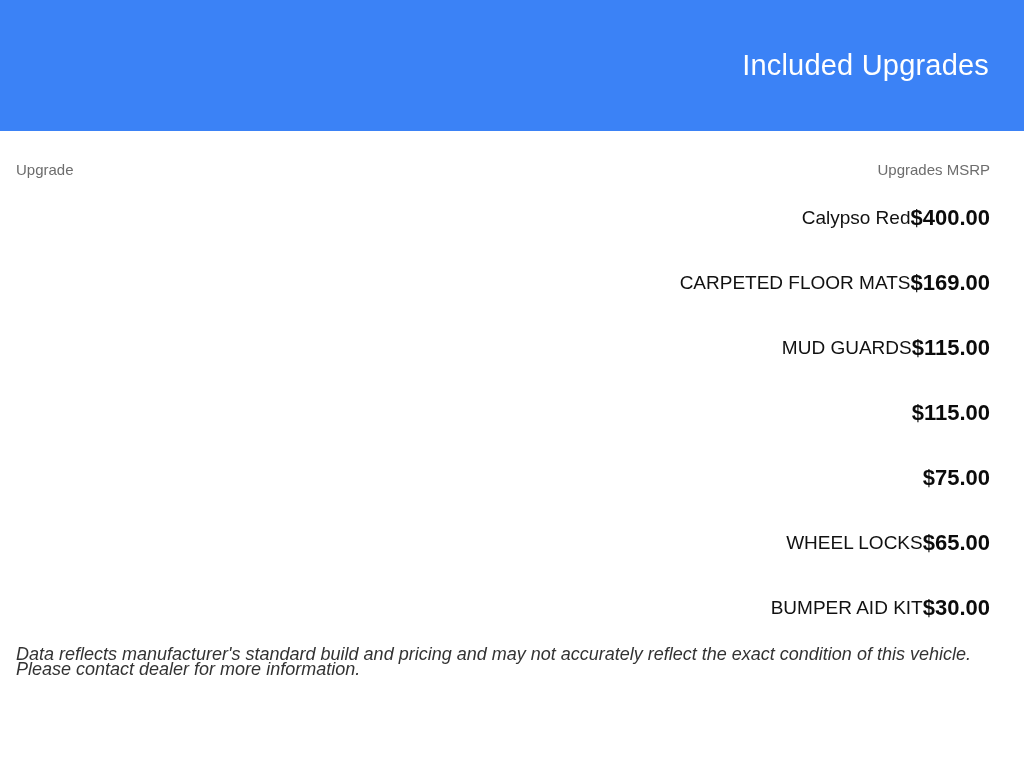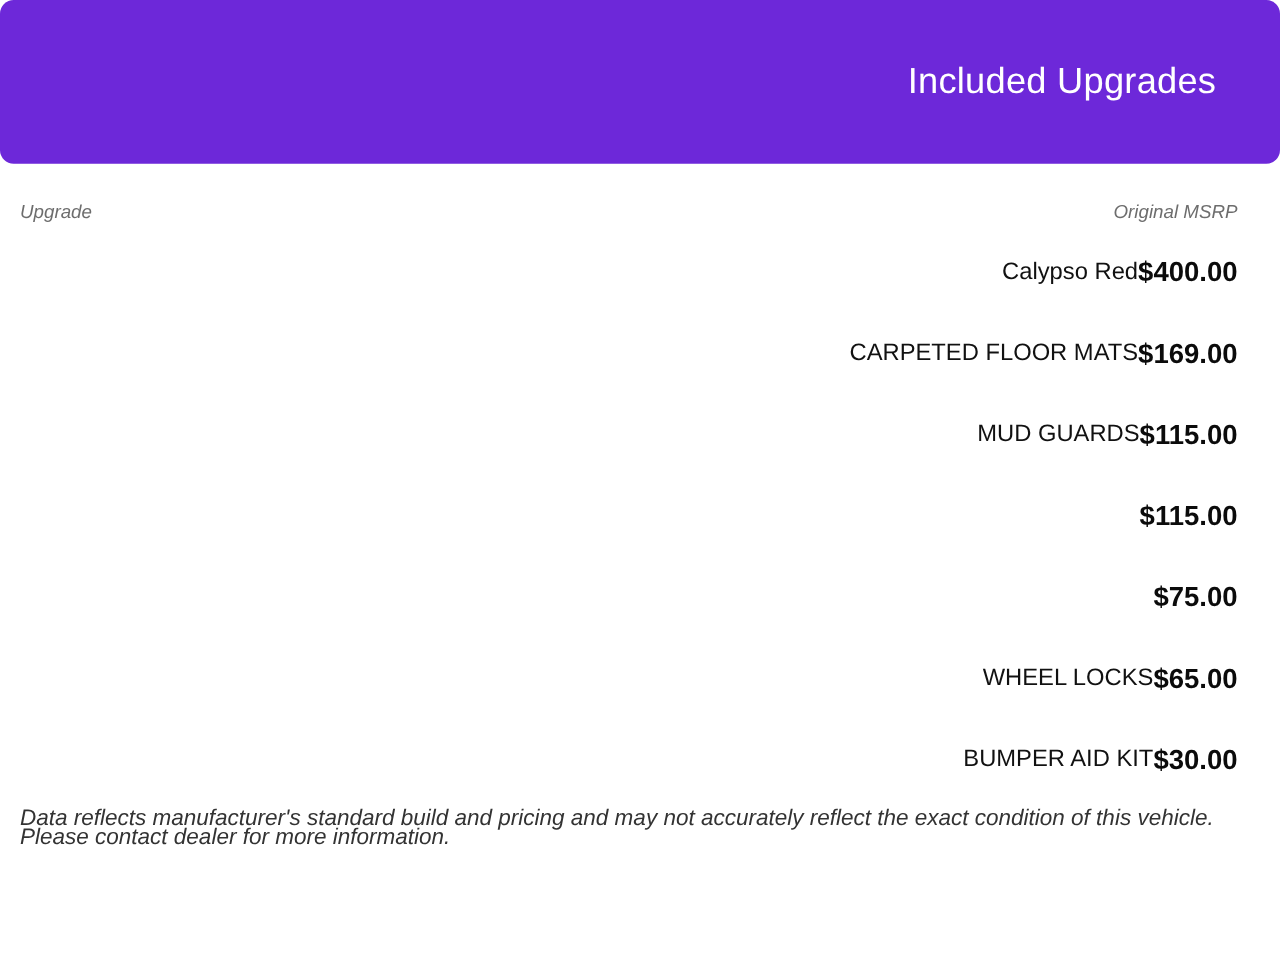--- a/index.html
+++ b/index.html
@@ -7,48 +7,46 @@
     width: 1024px;
     height: 768px;
     background: #ffffff;
     font-family: "Liberation Sans", sans-serif;
     overflow: hidden;
   }
   .widget { width: 1024px; height: 768px; }
 
   .hdr {
     height: 131px;
-    background: #6d28d9;
+    background: #3b82f6;
     display: flex;
     align-items: center;
     justify-content: flex-end;
-    padding-right: 51px;
+    padding-right: 35px;
     box-sizing: border-box;
-    border-radius: 11px;
   }
   .hdr h1 {
     margin: 0;
     color: #ffffff;
     font-size: 29px;
     font-weight: 400;
     letter-spacing: 0.2px;
   }
 
   .content {
     padding: 26px 34px 0 16px;
     box-sizing: border-box;
   }
 
   .cols {
     display: flex;
     justify-content: space-between;
     align-items: center;
     height: 24px;
     margin-bottom: 4px;
-    font-style: italic;
   }
   .col-h {
     color: #6d6d6d;
     font-size: 15px;
     font-weight: 400;
   }
 
   .row {
     display: flex;
     justify-content: flex-end;
@@ -80,21 +78,21 @@
 <div class="widget">
 
   <header class="hdr">
     <h1>Included Upgrades</h1>
   </header>
 
   <main class="content">
 
     <div class="cols">
       <span class="col-h">Upgrade</span>
-      <span class="col-h">Original MSRP</span>
+      <span class="col-h">Upgrades MSRP</span>
     </div>
 
     <div id="rows">
   <div class="row">
     <span class="name">Calypso Red</span>
     <span class="price">$400.00</span>
   </div>
 
   <div class="row">
     <span class="name">CARPETED FLOOR MATS</span>

